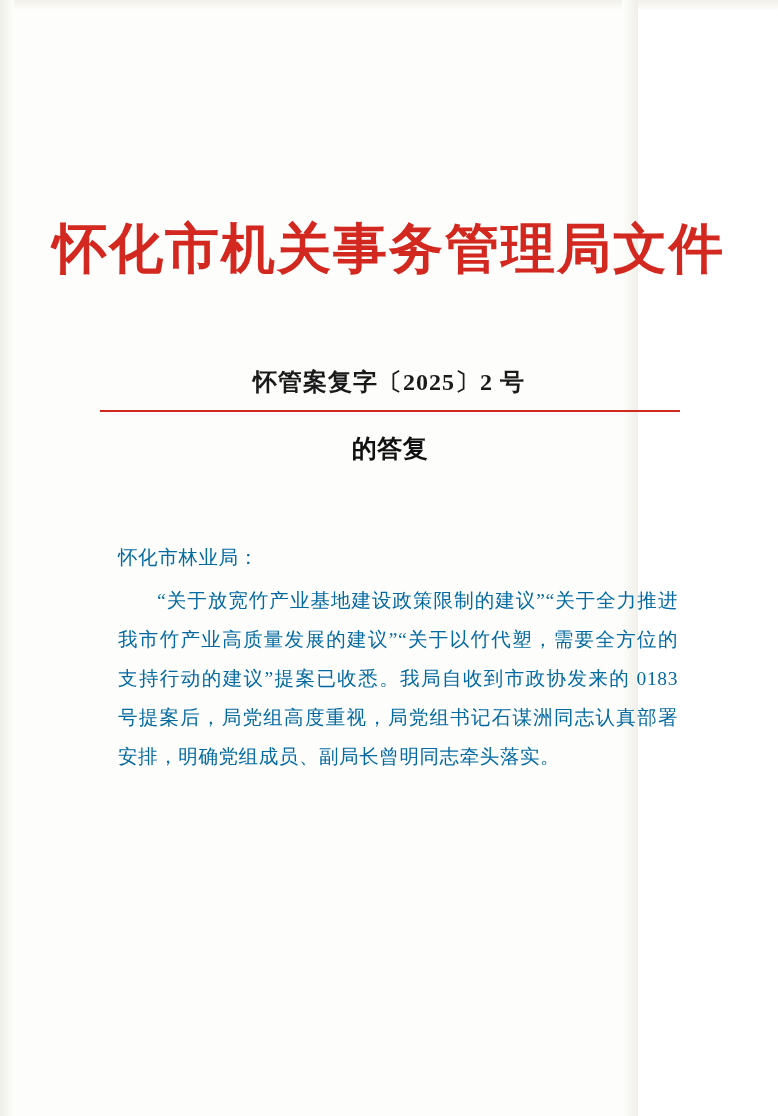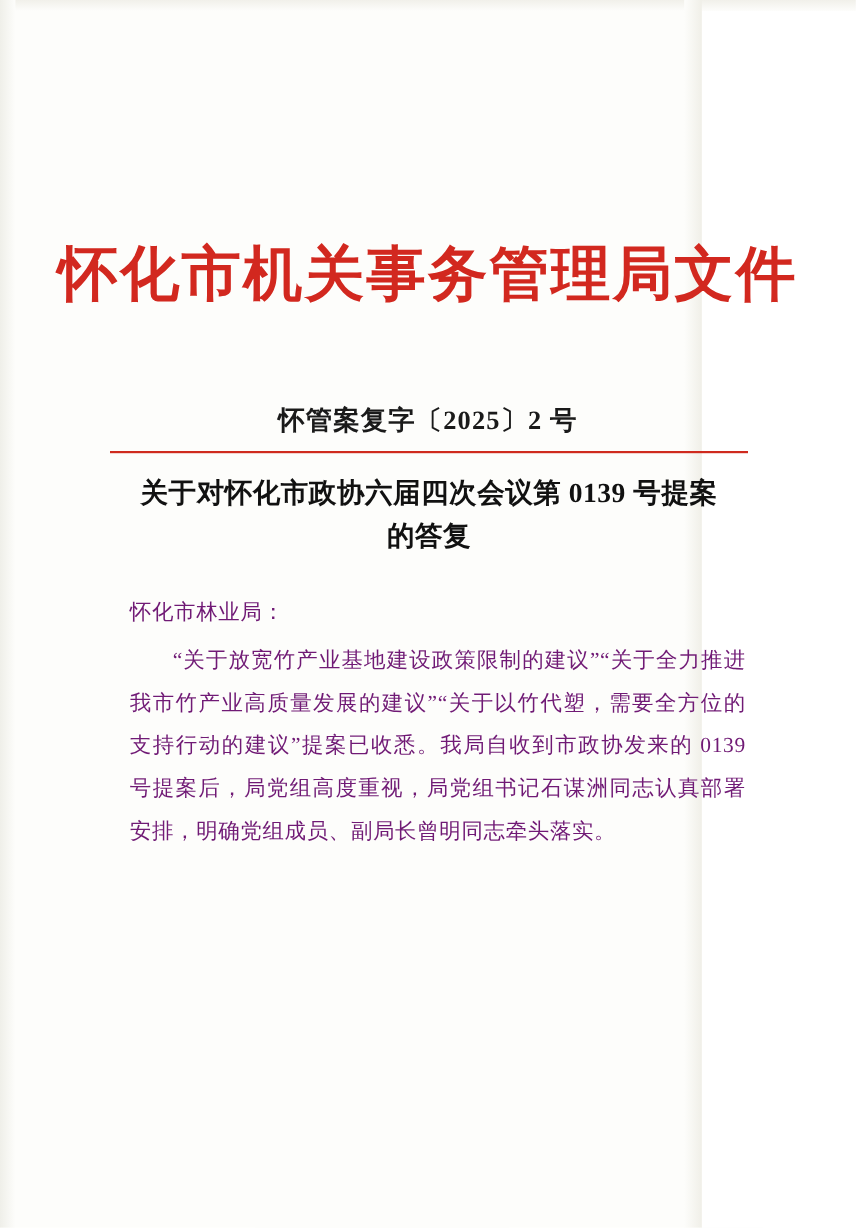--- a/index.html
+++ b/index.html
@@ -93,21 +93,21 @@
   .subject .line2 {
     display: block;
   }
   .body-block {
     position: absolute;
     top: 538px;
     left: 118px;
     width: 560px;
     font-size: 19.5px;
     line-height: 2.0;
-    color: #701a75;
+    color: #0369a1;
     letter-spacing: 0.6px;
     text-align: justify;
   }
   .addressee {
     margin: 0 0 4px 0;
   }
   .para {
     margin: 0;
     text-indent: 2em;
   }
@@ -122,23 +122,22 @@
 
   <div class="content">
 
     <div class="doc-title">怀化市机关事务管理局文件</div>
 
     <div class="doc-number">怀管案复字〔2025〕2 号</div>
 
     <div class="red-rule"></div>
 
     <div class="subject">
-      <span>关于对怀化市政协六届四次会议第 0139 号提案</span>
       <span class="line2">的答复</span>
     </div>
 
     <div class="body-block">
       <p class="addressee">怀化市林业局：</p>
-      <p class="para">“关于放宽竹产业基地建设政策限制的建议”“关于全力推进我市竹产业高质量发展的建议”“关于以竹代塑，需要全方位的支持行动的建议”提案已收悉。我局自收到市政协发来的 0139 号提案后，局党组高度重视，局党组书记石谋洲同志认真部署安排，明确党组成员、副局长曾明同志牵头落实。</p>
+      <p class="para">“关于放宽竹产业基地建设政策限制的建议”“关于全力推进我市竹产业高质量发展的建议”“关于以竹代塑，需要全方位的支持行动的建议”提案已收悉。我局自收到市政协发来的 0183 号提案后，局党组高度重视，局党组书记石谋洲同志认真部署安排，明确党组成员、副局长曾明同志牵头落实。</p>
     </div>
 
   </div>
 </div>
 
 </body></html>

